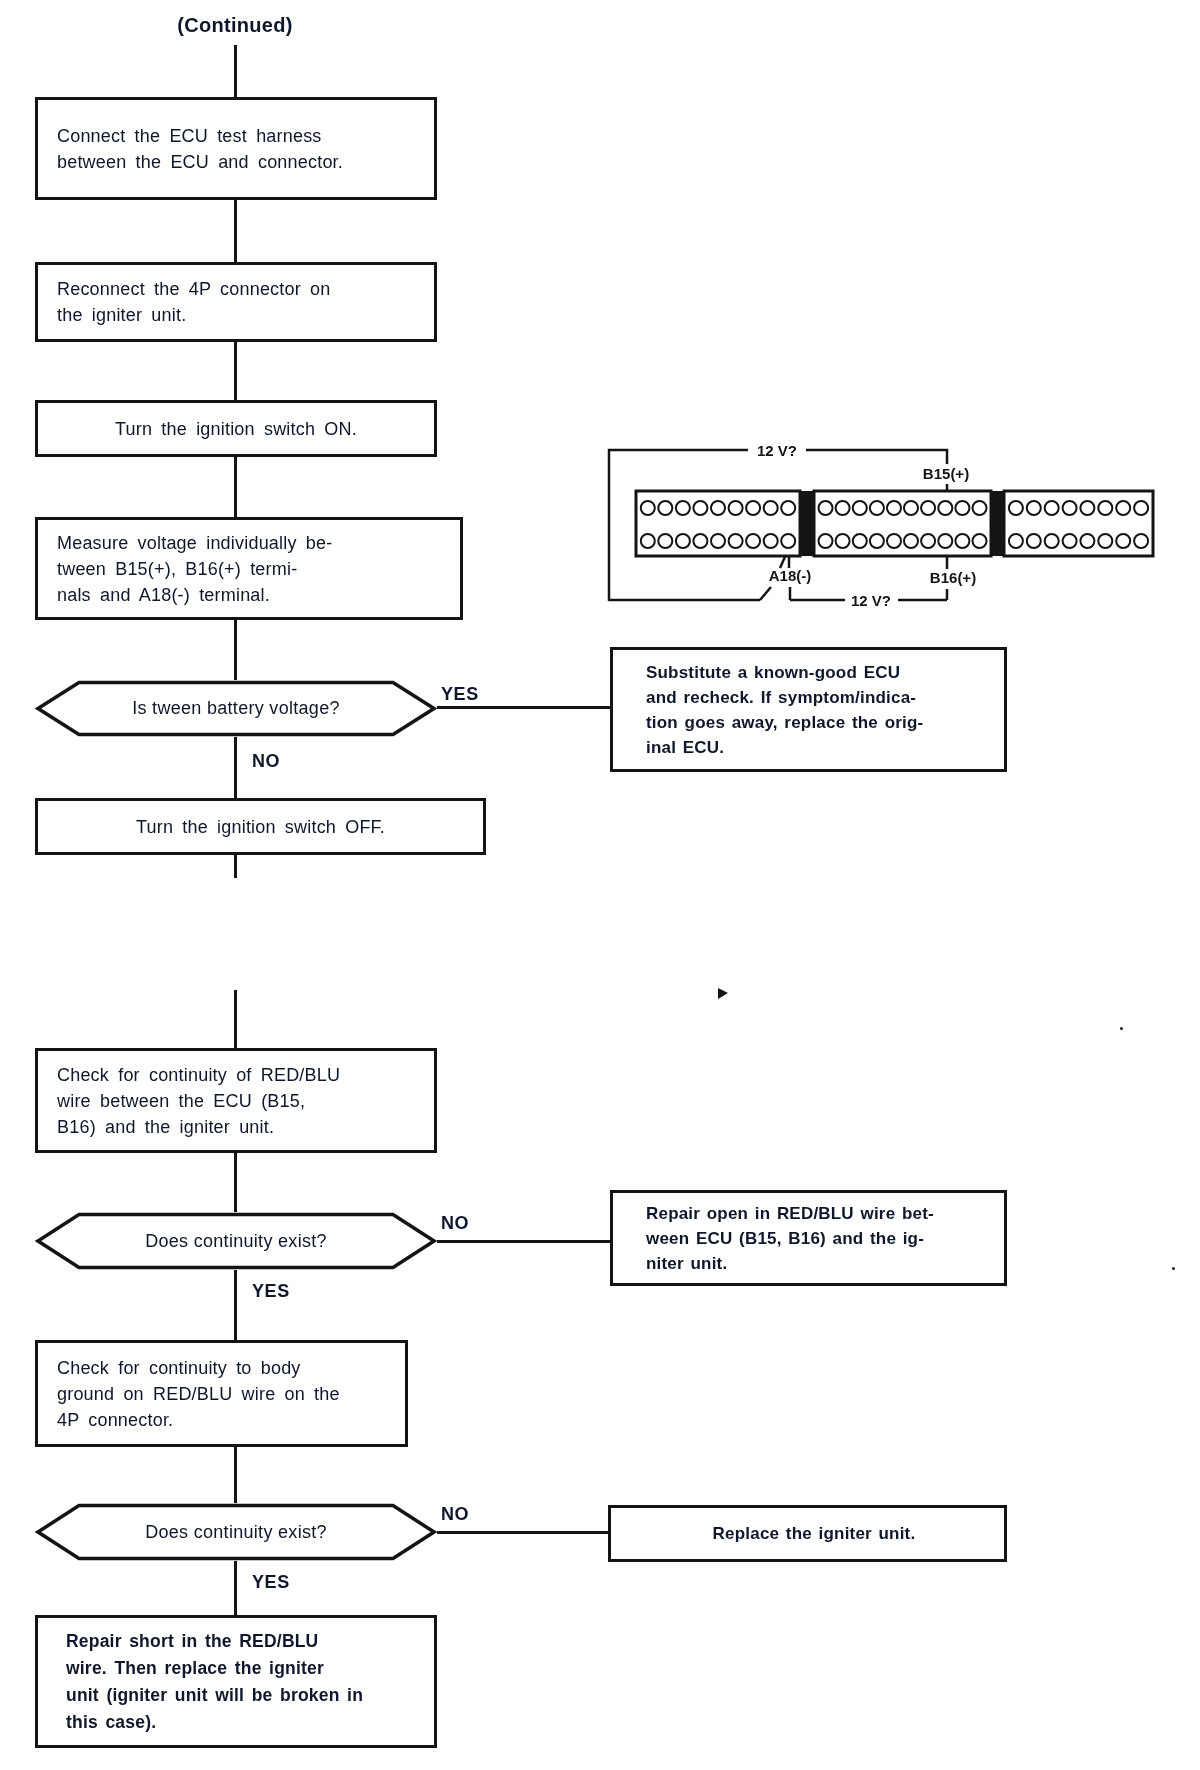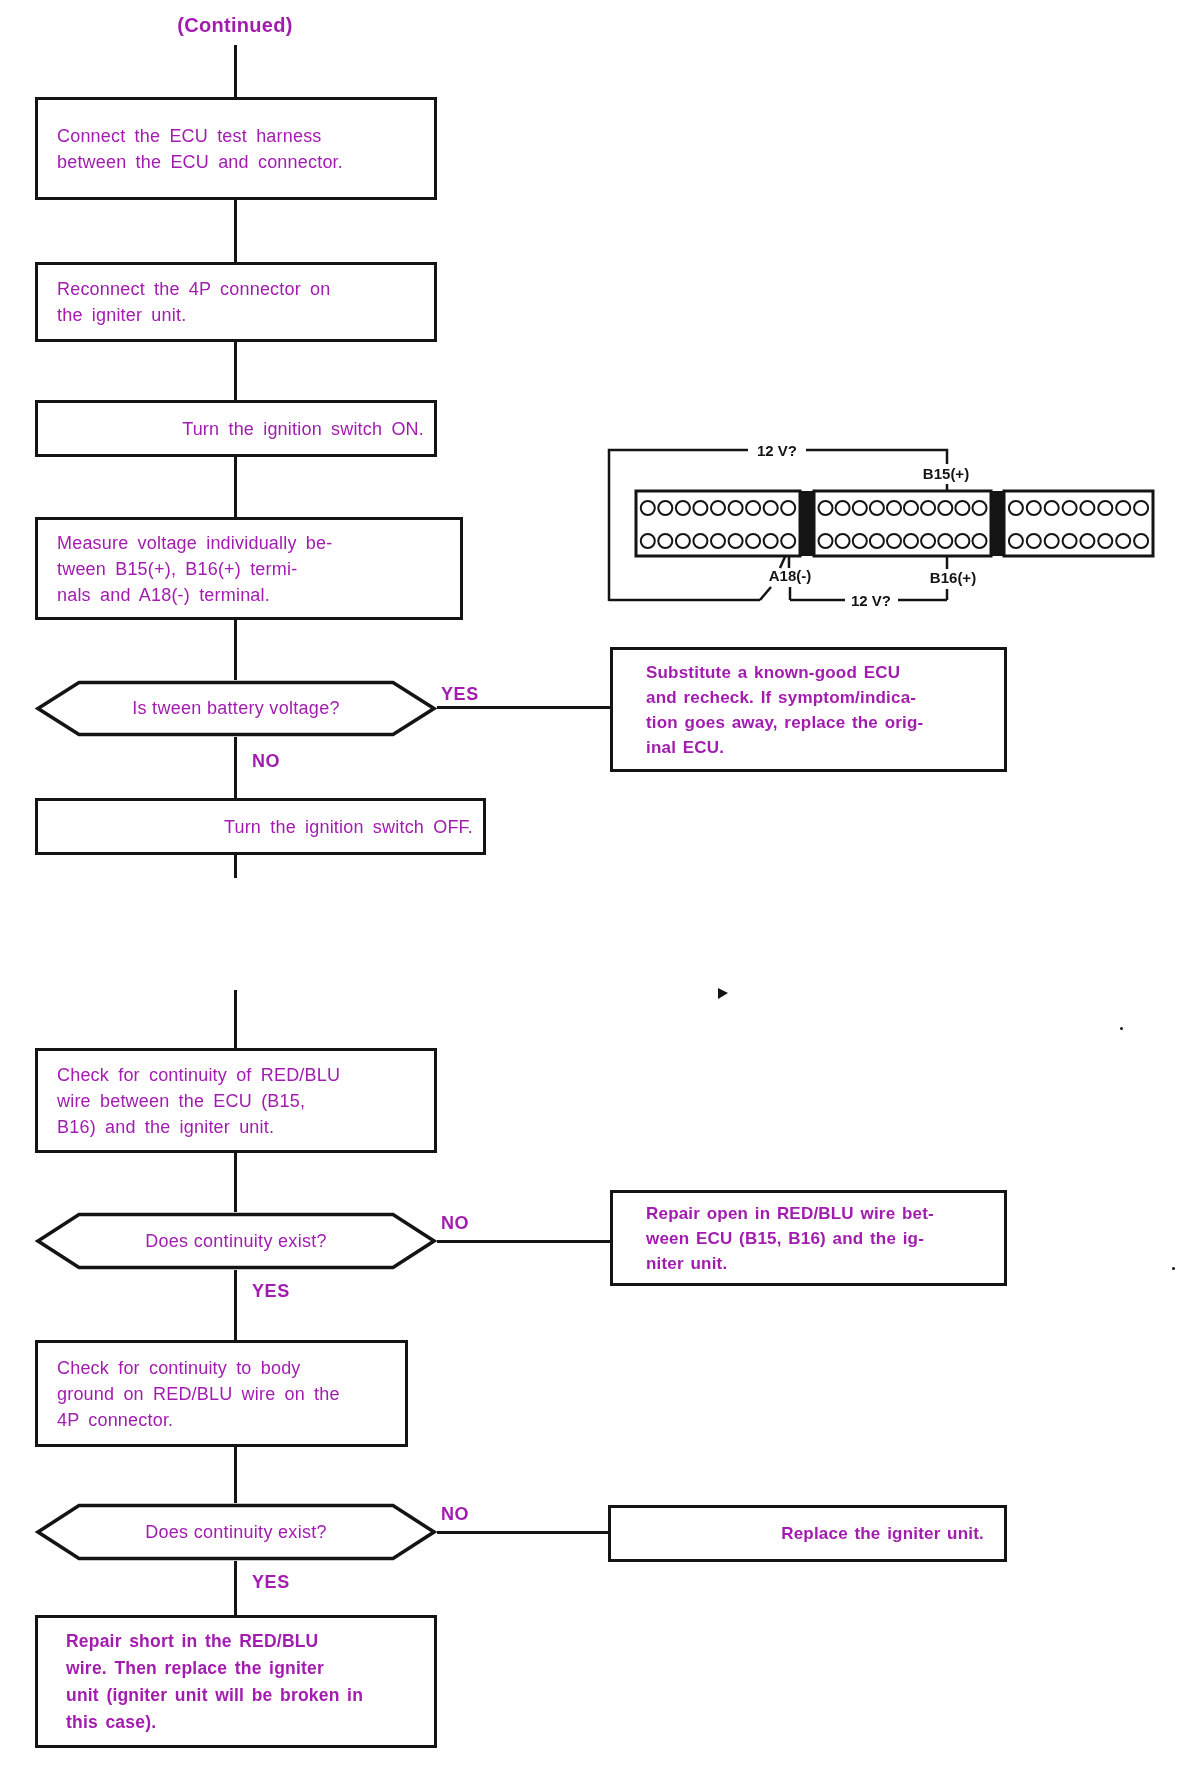--- a/index.html
+++ b/index.html
@@ -1,26 +1,26 @@
 <!DOCTYPE html>
 <html><head>
 <meta charset="utf-8">
 <style>
   html,body{margin:0;padding:0;background:#fff;}
   .sheet{position:relative;width:1200px;height:1770px;background:#fff;
-         font-family:"Liberation Sans",sans-serif;color:#a21caf;overflow:hidden;}
+         font-family:"Liberation Sans",sans-serif;color:#0f172a;overflow:hidden;}
   .title{position:absolute;left:35px;top:14px;width:400px;text-align:center;
          font-weight:700;font-size:20px;letter-spacing:0.3px;}
   .vl{position:absolute;width:3px;background:#141414;left:234px;}
   .hl{position:absolute;height:3px;background:#141414;}
   .pbox{position:absolute;border:3px solid #141414;background:#fff;
         display:flex;align-items:center;box-sizing:border-box;}
   .btxt{white-space:pre-line;font-size:18px;line-height:26px;word-spacing:0.22em;
         letter-spacing:0.2px;padding:0 16px 0 19px;width:100%;box-sizing:border-box;}
-  .center .btxt{text-align:right;padding:0 10px;}
+  .center .btxt{text-align:center;padding:0 10px;}
   .bold .btxt{font-weight:700;font-size:17px;line-height:25px;word-spacing:0.1em;
         padding:0 20px 0 33px;}
   .final .btxt{font-weight:700;font-size:17.5px;line-height:27px;word-spacing:0.14em;
         padding:0 14px 0 28px;}
   .hex{position:absolute;}
   .hex svg{position:absolute;left:0;top:0;width:100%;height:100%;}
   .htxt{position:absolute;left:0;top:0;right:0;bottom:0;display:flex;align-items:center;
         justify-content:center;font-size:18px;letter-spacing:0.3px;}
   .lab{position:absolute;font-weight:700;font-size:18px;letter-spacing:0.6px;}
   .conn{position:absolute;left:595px;top:438px;width:570px;height:175px;}

